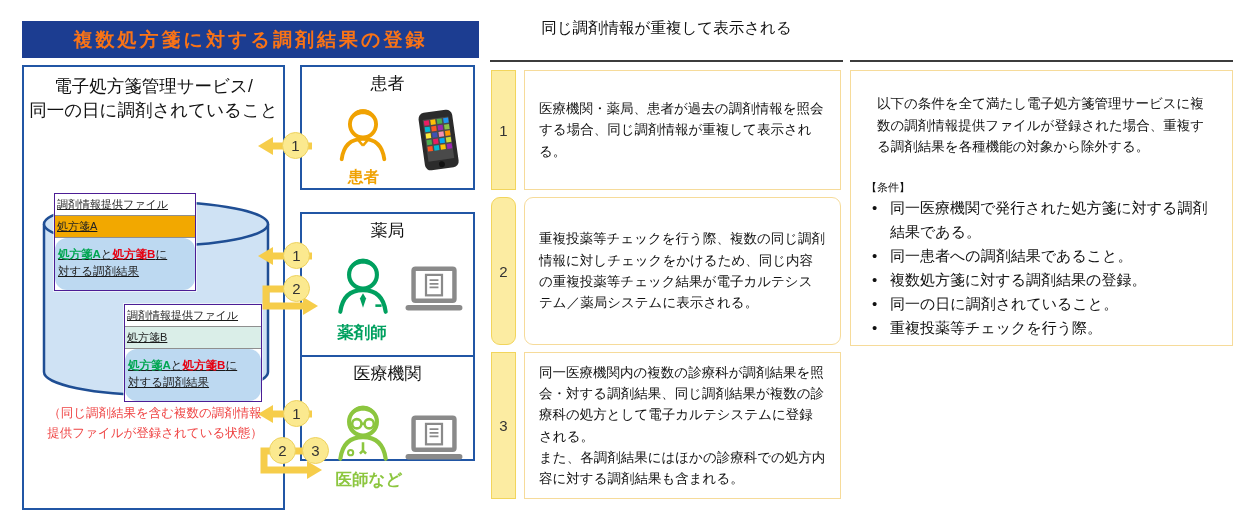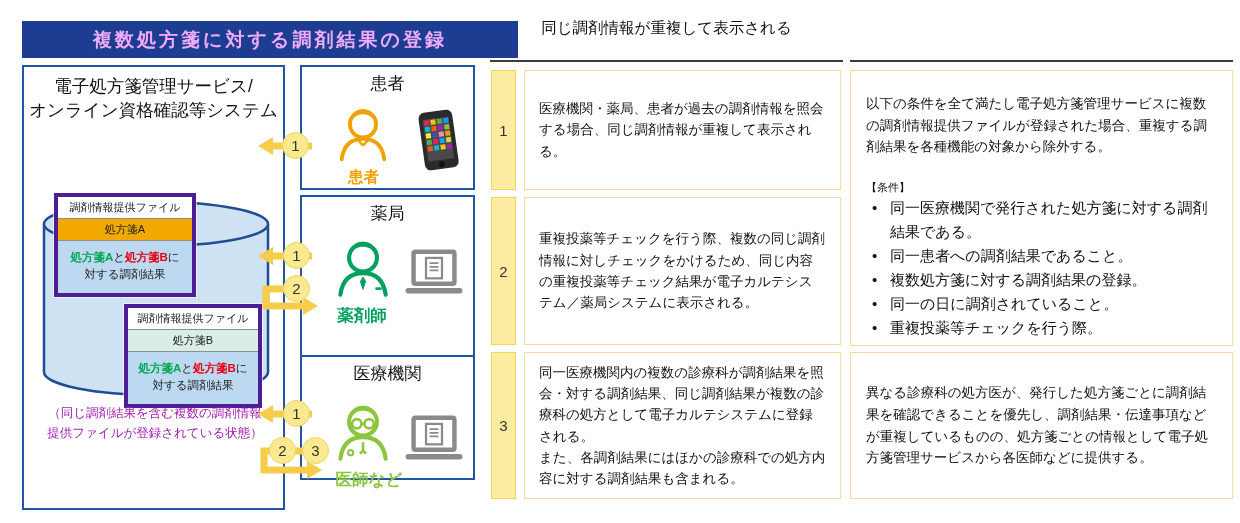--- a/index.html
+++ b/index.html
@@ -1,49 +1,49 @@
 <!DOCTYPE html>
 <html lang="ja"><head>
 <meta charset="utf-8">
 <style>
   * { margin:0; padding:0; box-sizing:border-box; }
   html,body { background:#fff; }
   body { font-family:"Liberation Sans","DejaVu Sans",sans-serif; color:#1a1a1a; }
   .canvas { position:relative; width:1240px; height:523px; background:#fff; overflow:hidden; }
 
   
-  .banner { position:absolute; left:22px; top:21px; width:496px; height:37px;
-    background:#1c3d91; color:#f0abfc; display:flex; align-items:center; justify-content:center;
+  .banner { position:absolute; left:22px; top:21px; width:457px; height:37px;
+    background:#1c3d91; color:#f97316; display:flex; align-items:center; justify-content:center;
     font-size:19px; font-weight:bold; letter-spacing:3px; }
 
   
   .service-box { position:absolute; left:22px; top:65px; width:263px; height:445px;
     border:2px solid #2156a5; background:#fff; }
   .service-title { position:absolute; left:0; top:8px; width:100%; text-align:center;
     font-size:17.5px; line-height:1.35; white-space:pre-line; color:#111; }
   .cylinder-svg { position:absolute; left:16px; top:132px; }
-  .file-box { position:absolute; border:4px solid #4c1d95; background:#fff; width:142px;
-    font-size:11px; text-align:center; box-shadow:0 0 0 1px rgba(255,255,255,.6); }
+  .file-box { position:absolute; border:1px solid #4c1d95; background:#fff; width:142px;
+    font-size:11px; text-align:left; box-shadow:0 0 0 1px rgba(255,255,255,.6);text-decoration:underline; }
   .file-box .fb-header { padding:3px 2px; background:#fff; color:#222; }
   .file-box .fb-bar { padding:3px 2px; border-top:1px solid #8f8f8f; border-bottom:1px solid #8f8f8f; color:#222; }
   .fb-bar.bar-a { background:#f2a800; }
   .fb-bar.bar-b { background:#daeee8; }
-  .file-box .fb-body { background:#bdd9f1; padding:8px 3px 9px; font-size:11.5px; line-height:1.5; color:#222; }
+  .file-box .fb-body { background:#bdd9f1; padding:8px 3px 9px; font-size:11.5px; line-height:1.5; color:#222;border-radius:12px; }
   .rx-a { color:#00a651; font-weight:bold; }
   .rx-b { color:#e60012; font-weight:bold; }
   .file-a { left:30px; top:126px; }
   .file-b { left:100px; top:237px; width:138px; }
   .service-note { position:absolute; left:4px; top:336px; width:254px; text-align:center;
-    font-size:12.5px; line-height:1.6; white-space:pre-line; color:#a21caf; }
+    font-size:12.5px; line-height:1.6; white-space:pre-line; color:#ef4444; }
 
   
   .actor-box { position:absolute; left:300px; width:175px; border:2px solid #2156a5; background:#fff; }
   .actor-box.patient { top:65px; height:125px; }
-  .actor-box.pharmacy { top:195px; height:175px; }
-  .actor-box.medical { top:355px; height:125px; }
+  .actor-box.pharmacy { top:212px; height:175px; }
+  .actor-box.medical { top:355px; height:106px; }
   .actor-title { position:absolute; top:5px; width:100%; text-align:center; font-size:17px; color:#111; }
   .actor-label { position:absolute; text-align:center; font-weight:bold; }
   .patient .actor-label { left:14px; width:95px; top:100px; font-size:15.5px; color:#f0a202; }
   .pharmacy .actor-label { left:10px; width:100px; top:108px; font-size:16.5px; color:#00a05f; }
   .medical .actor-label { left:12px; width:110px; top:112px; font-size:16.5px; color:#8cc63f; }
   .icon-wrap { position:absolute; }
 
   
   .flow-circle { position:absolute; width:27px; height:27px; border-radius:50%;
     background:#fbe98f; border:1px solid #eed25e; display:flex; align-items:center; justify-content:center;
@@ -58,42 +58,42 @@
   .col-rule { position:absolute; top:60px; border-top:2px solid #3c3c3c; }
   .col-rule.issues { left:490px; width:353px; }
   .col-rule.policy { left:850px; width:383px; }
 
   .num-cell { position:absolute; left:491px; width:25px; background:#fceca2; border:1px solid #f2d55c;
     display:flex; align-items:center; justify-content:center; font-size:15px; color:#333; }
   .issue-box { position:absolute; left:524px; width:317px; background:#fff; border:1.5px solid #f6db9a;
     display:flex; align-items:center; padding:6px 14px; }
   .issue-text { font-size:13.5px; line-height:1.58; white-space:pre-line; color:#111; }
   .row1 { top:70px; height:120px; }
-  .row2 { top:197px; height:148px; }
+  .row2 { top:197px; height:148px;border-radius:9px; }
   .row3 { top:352px; height:147px; }
 
   .policy-box { position:absolute; left:850px; width:383px; background:#fff; border:1.5px solid #f6db9a; }
   .policy-box.box1 { top:70px; height:276px; padding:22px 15px 10px; }
   .policy-box.box2 { top:352px; height:147px; display:flex; align-items:center; padding:6px 15px; }
-  .policy-text { font-size:13.5px; line-height:1.6; color:#111; }
+  .policy-text { font-size:13.5px; line-height:1.6; color:#111;margin-left:11px; }
   .cond-label { font-size:11px; line-height:1.6; margin-top:21px; color:#111; }
   .cond-list { list-style:none; }
   .cond-list li { position:relative; font-size:15px; line-height:1.6; padding-left:24px; color:#111; }
   .cond-list li::before { content:"\2022"; position:absolute; left:6px; }
 </style>
 </head>
 <body>
 
 <div class="canvas">
 
   <div class="banner">複数処方箋に対する調剤結果の登録</div>
 
   <div class="service-box">
     <div class="service-title">電子処方箋管理サービス/
-オンライン資格確認等システム</div>
+同一の日に調剤されていること</div>
 
     <svg class="cylinder-svg" width="232" height="202" viewBox="0 0 232 202">
       <path d="M4 25 V173 A112 23 0 0 0 228 173 V25" fill="#cfe2f4" stroke="#1f4e94" stroke-width="2.5"></path>
       <ellipse cx="116" cy="25" rx="112" ry="22" fill="#cfe2f4" stroke="#1f4e94" stroke-width="2.5"></ellipse>
     </svg>
 
     <div class="file-box file-a">
       <div class="fb-header">調剤情報提供ファイル</div>
       <div class="fb-bar bar-a">処方箋A</div>
       <div class="fb-body">
@@ -254,17 +254,14 @@
     <div class="cond-label">【条件】</div>
     <ul class="cond-list">
       <li>同一医療機関で発行された処方箋に対する調剤結果である。</li>
       <li>同一患者への調剤結果であること。</li>
       <li>複数処方箋に対する調剤結果の登録。</li>
       <li>同一の日に調剤されていること。</li>
       <li>重複投薬等チェックを行う際。</li>
     </ul>
   </div>
 
-  <div class="policy-box box2">
-    <div class="policy-text">異なる診療科の処方医が、発行した処方箋ごとに調剤結果を確認できることを優先し、調剤結果・伝達事項などが重複しているものの、処方箋ごとの情報として電子処方箋管理サービスから各医師などに提供する。</div>
-  </div>
 
 </div>
 
 </body></html>

